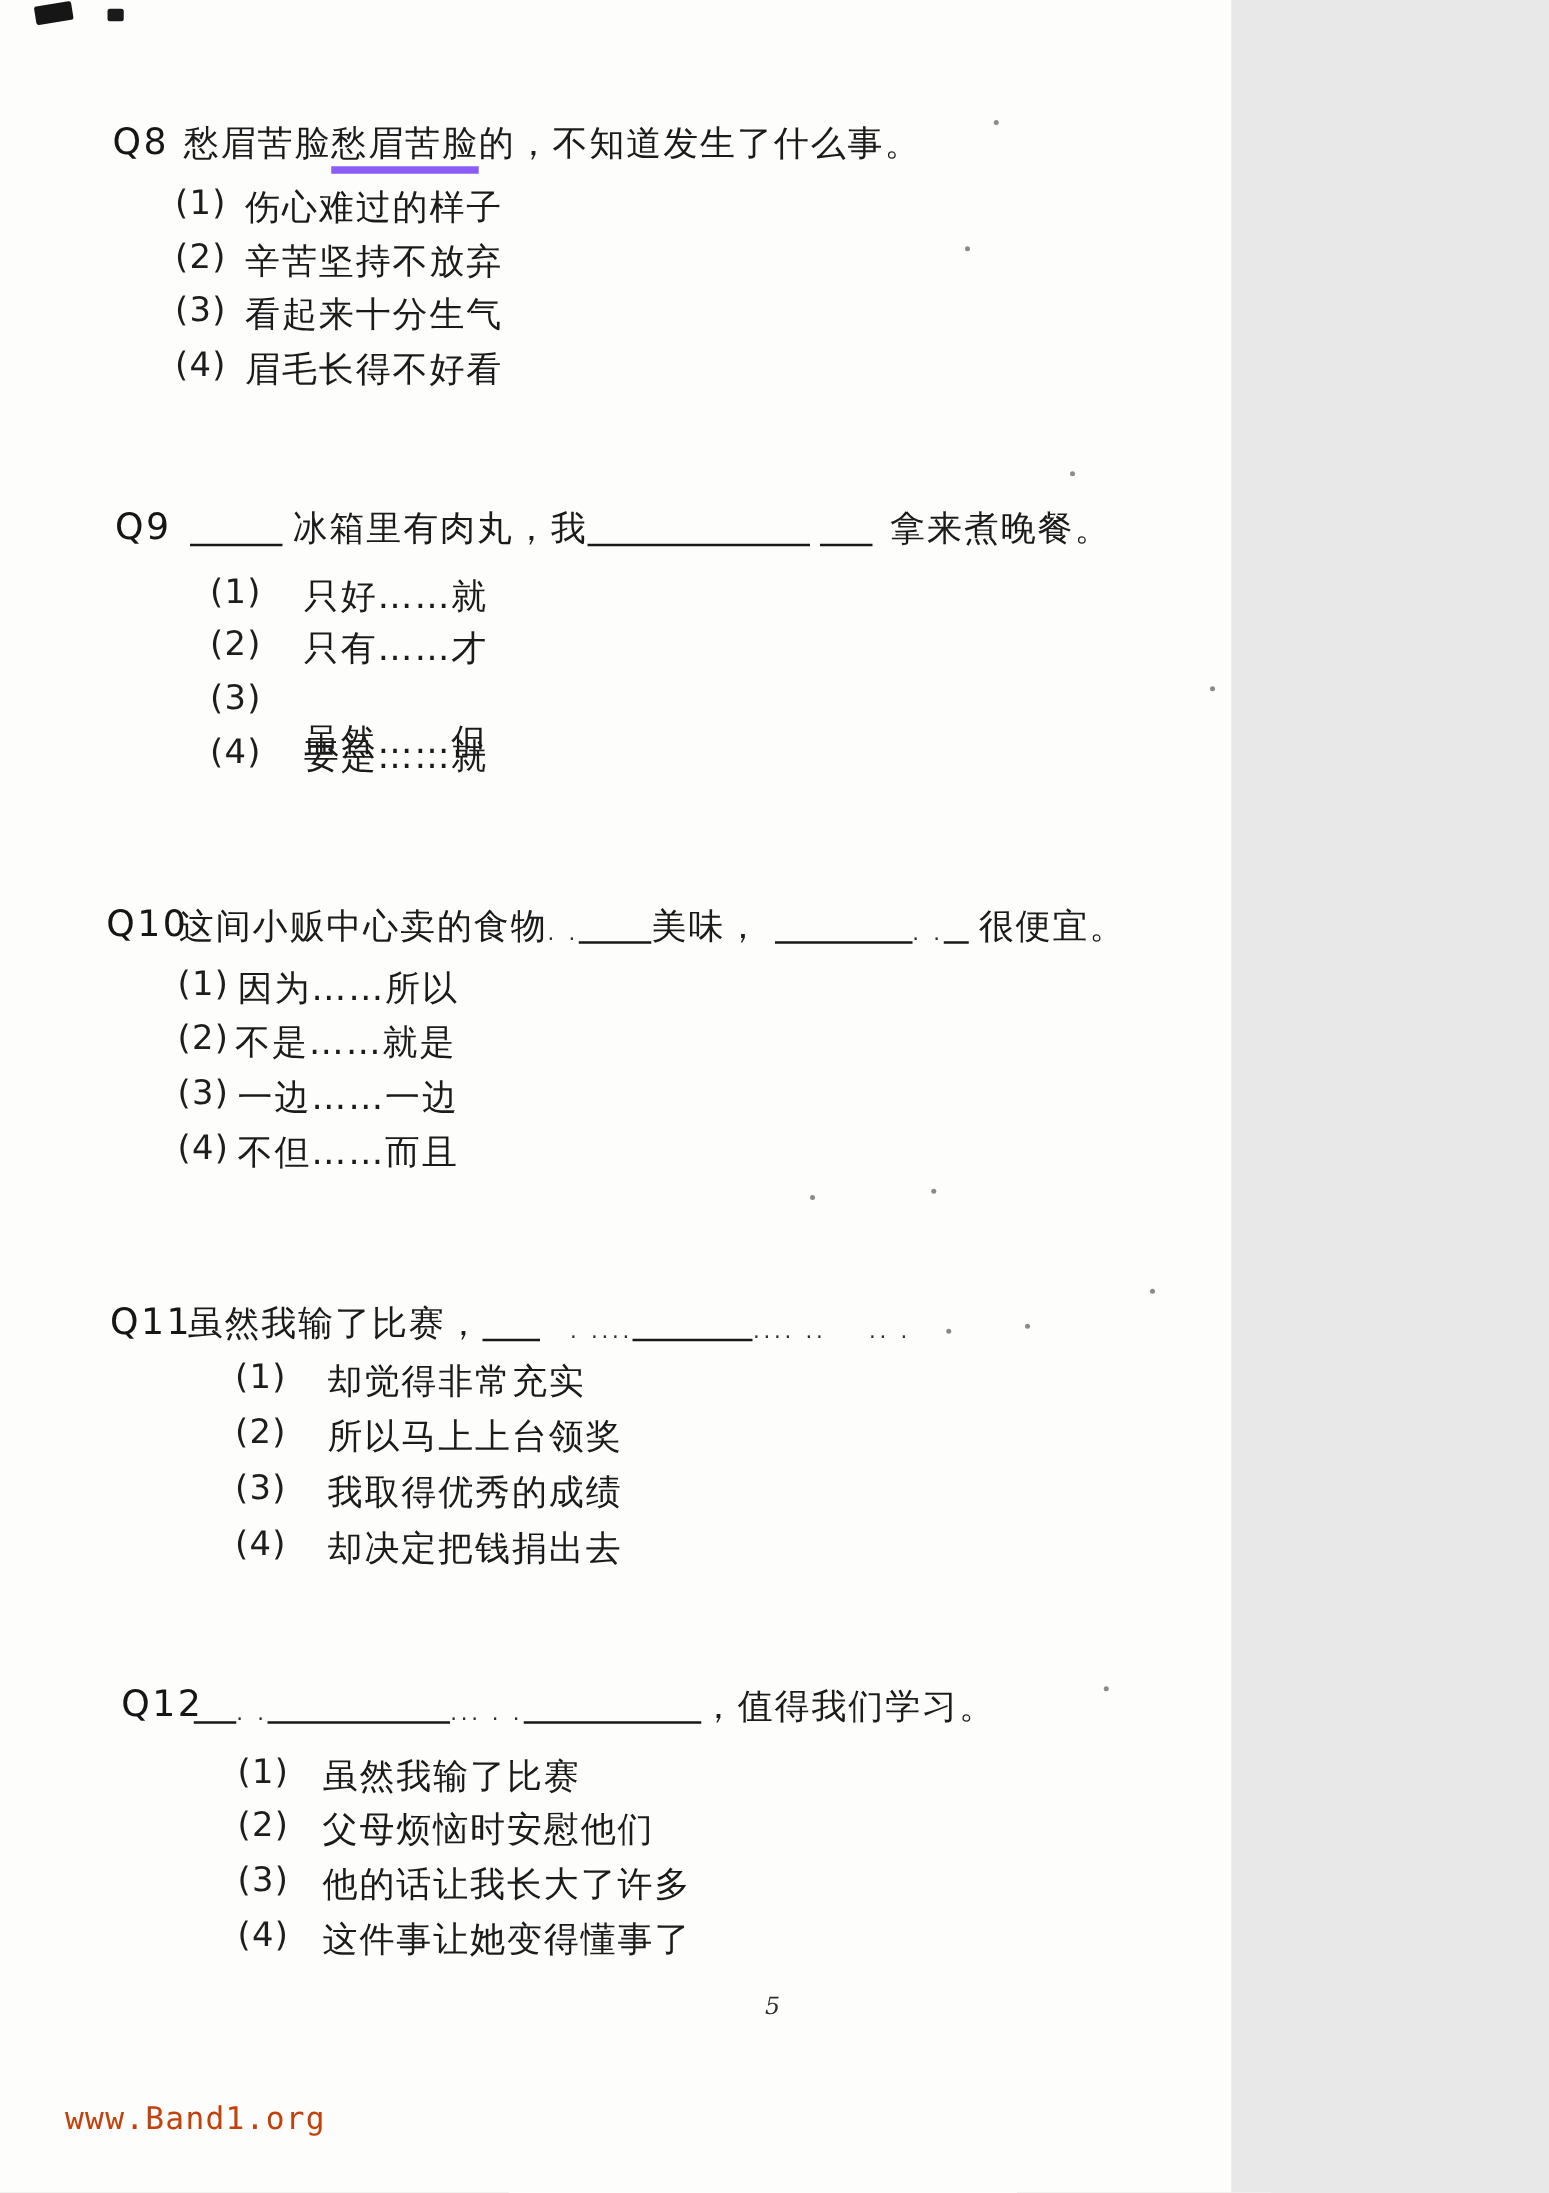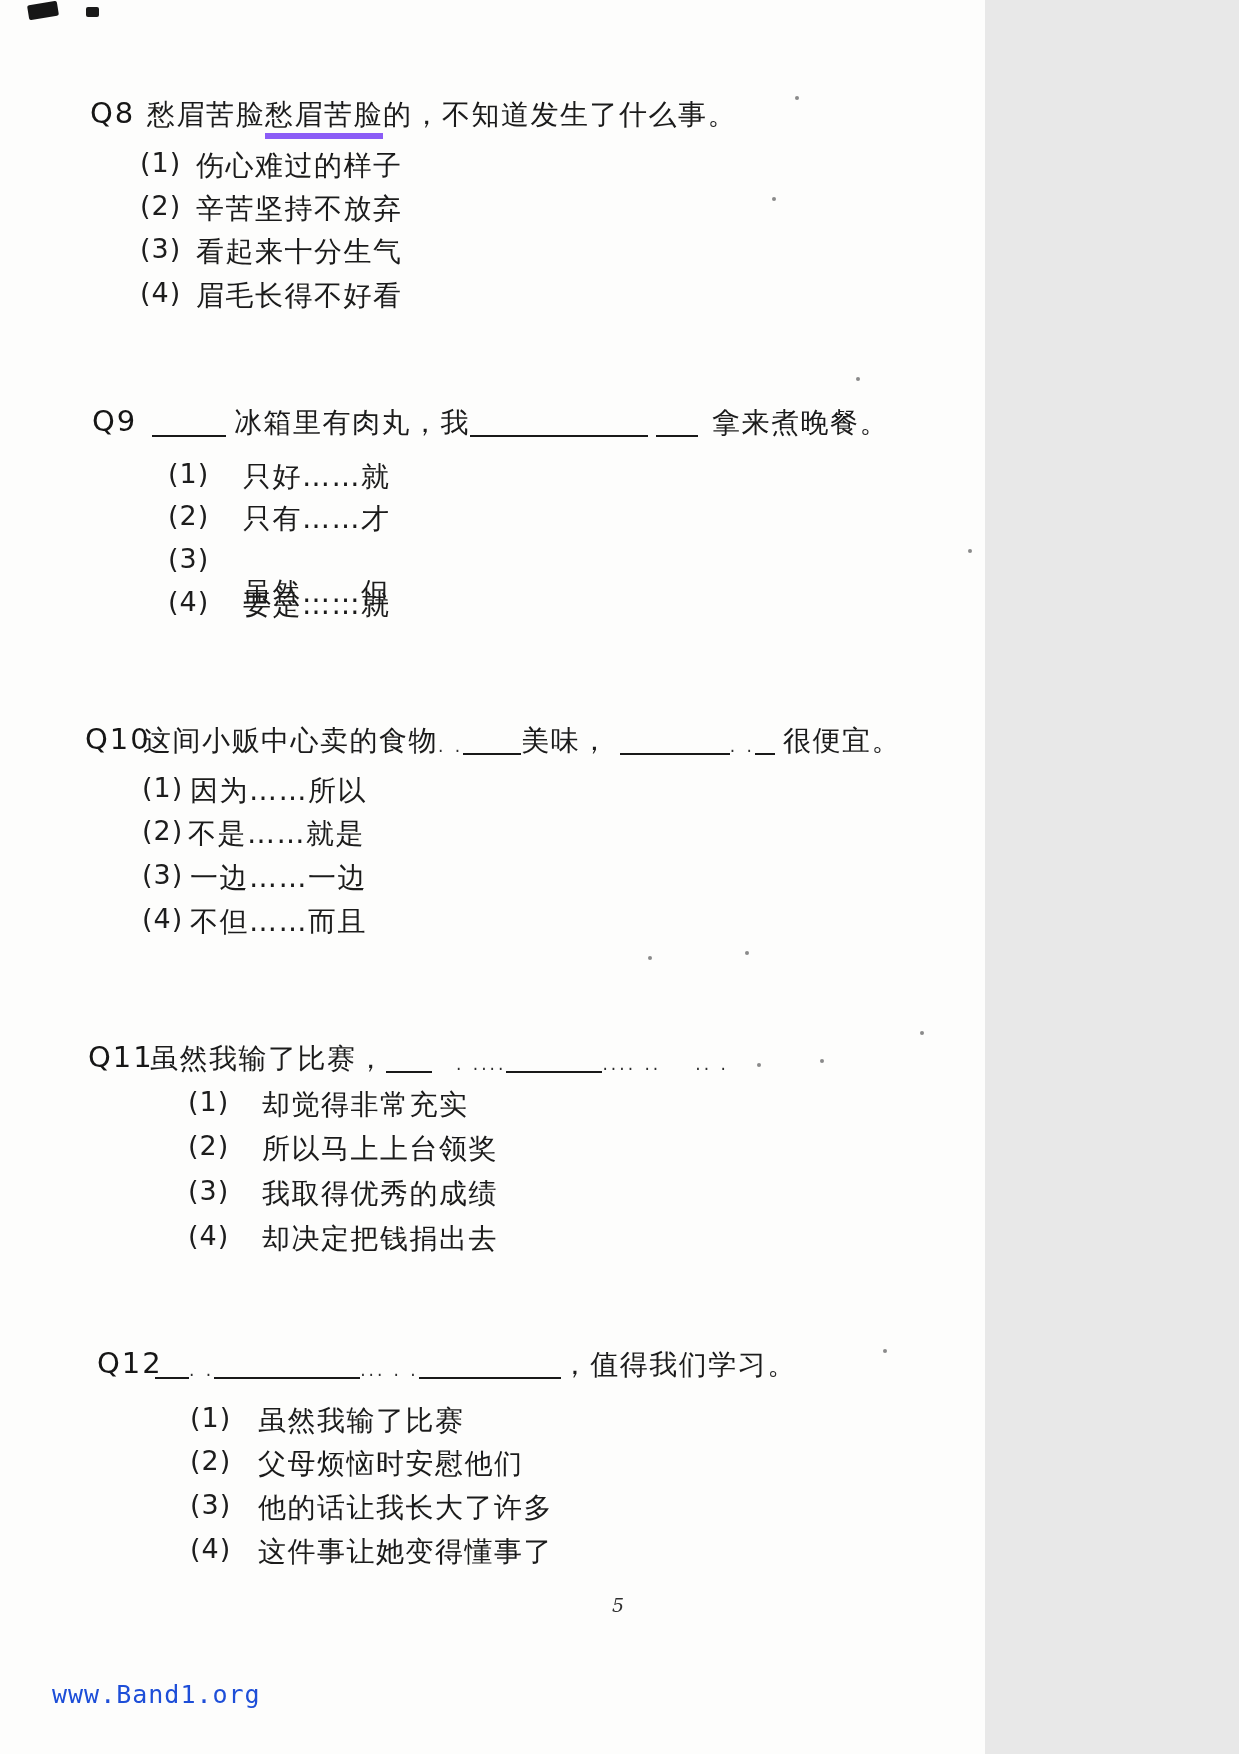--- a/index.html
+++ b/index.html
@@ -58,21 +58,21 @@
   .page-num{
     position:absolute;left:612px;top:1594px;
     font-family:"DejaVu Serif",serif;
     font-style:italic;
     font-size:19px;color:#2f2f2f;
   }
   .watermark{
     position:absolute;left:52px;top:1680px;
     font-family:"DejaVu Sans Mono",monospace;
     font-size:25px;letter-spacing:1px;
-    color:#1d4ed8;
+    color:#c2410c;
   }
   .mark1{
     position:absolute;left:28px;top:3px;width:30px;height:15px;
     background:#161616;border-radius:2px;transform:rotate(-9deg);
   }
   .mark2{
     position:absolute;left:86px;top:7px;width:13px;height:10px;
     background:#1a1a1a;border-radius:2px;
   }
   .speck{

